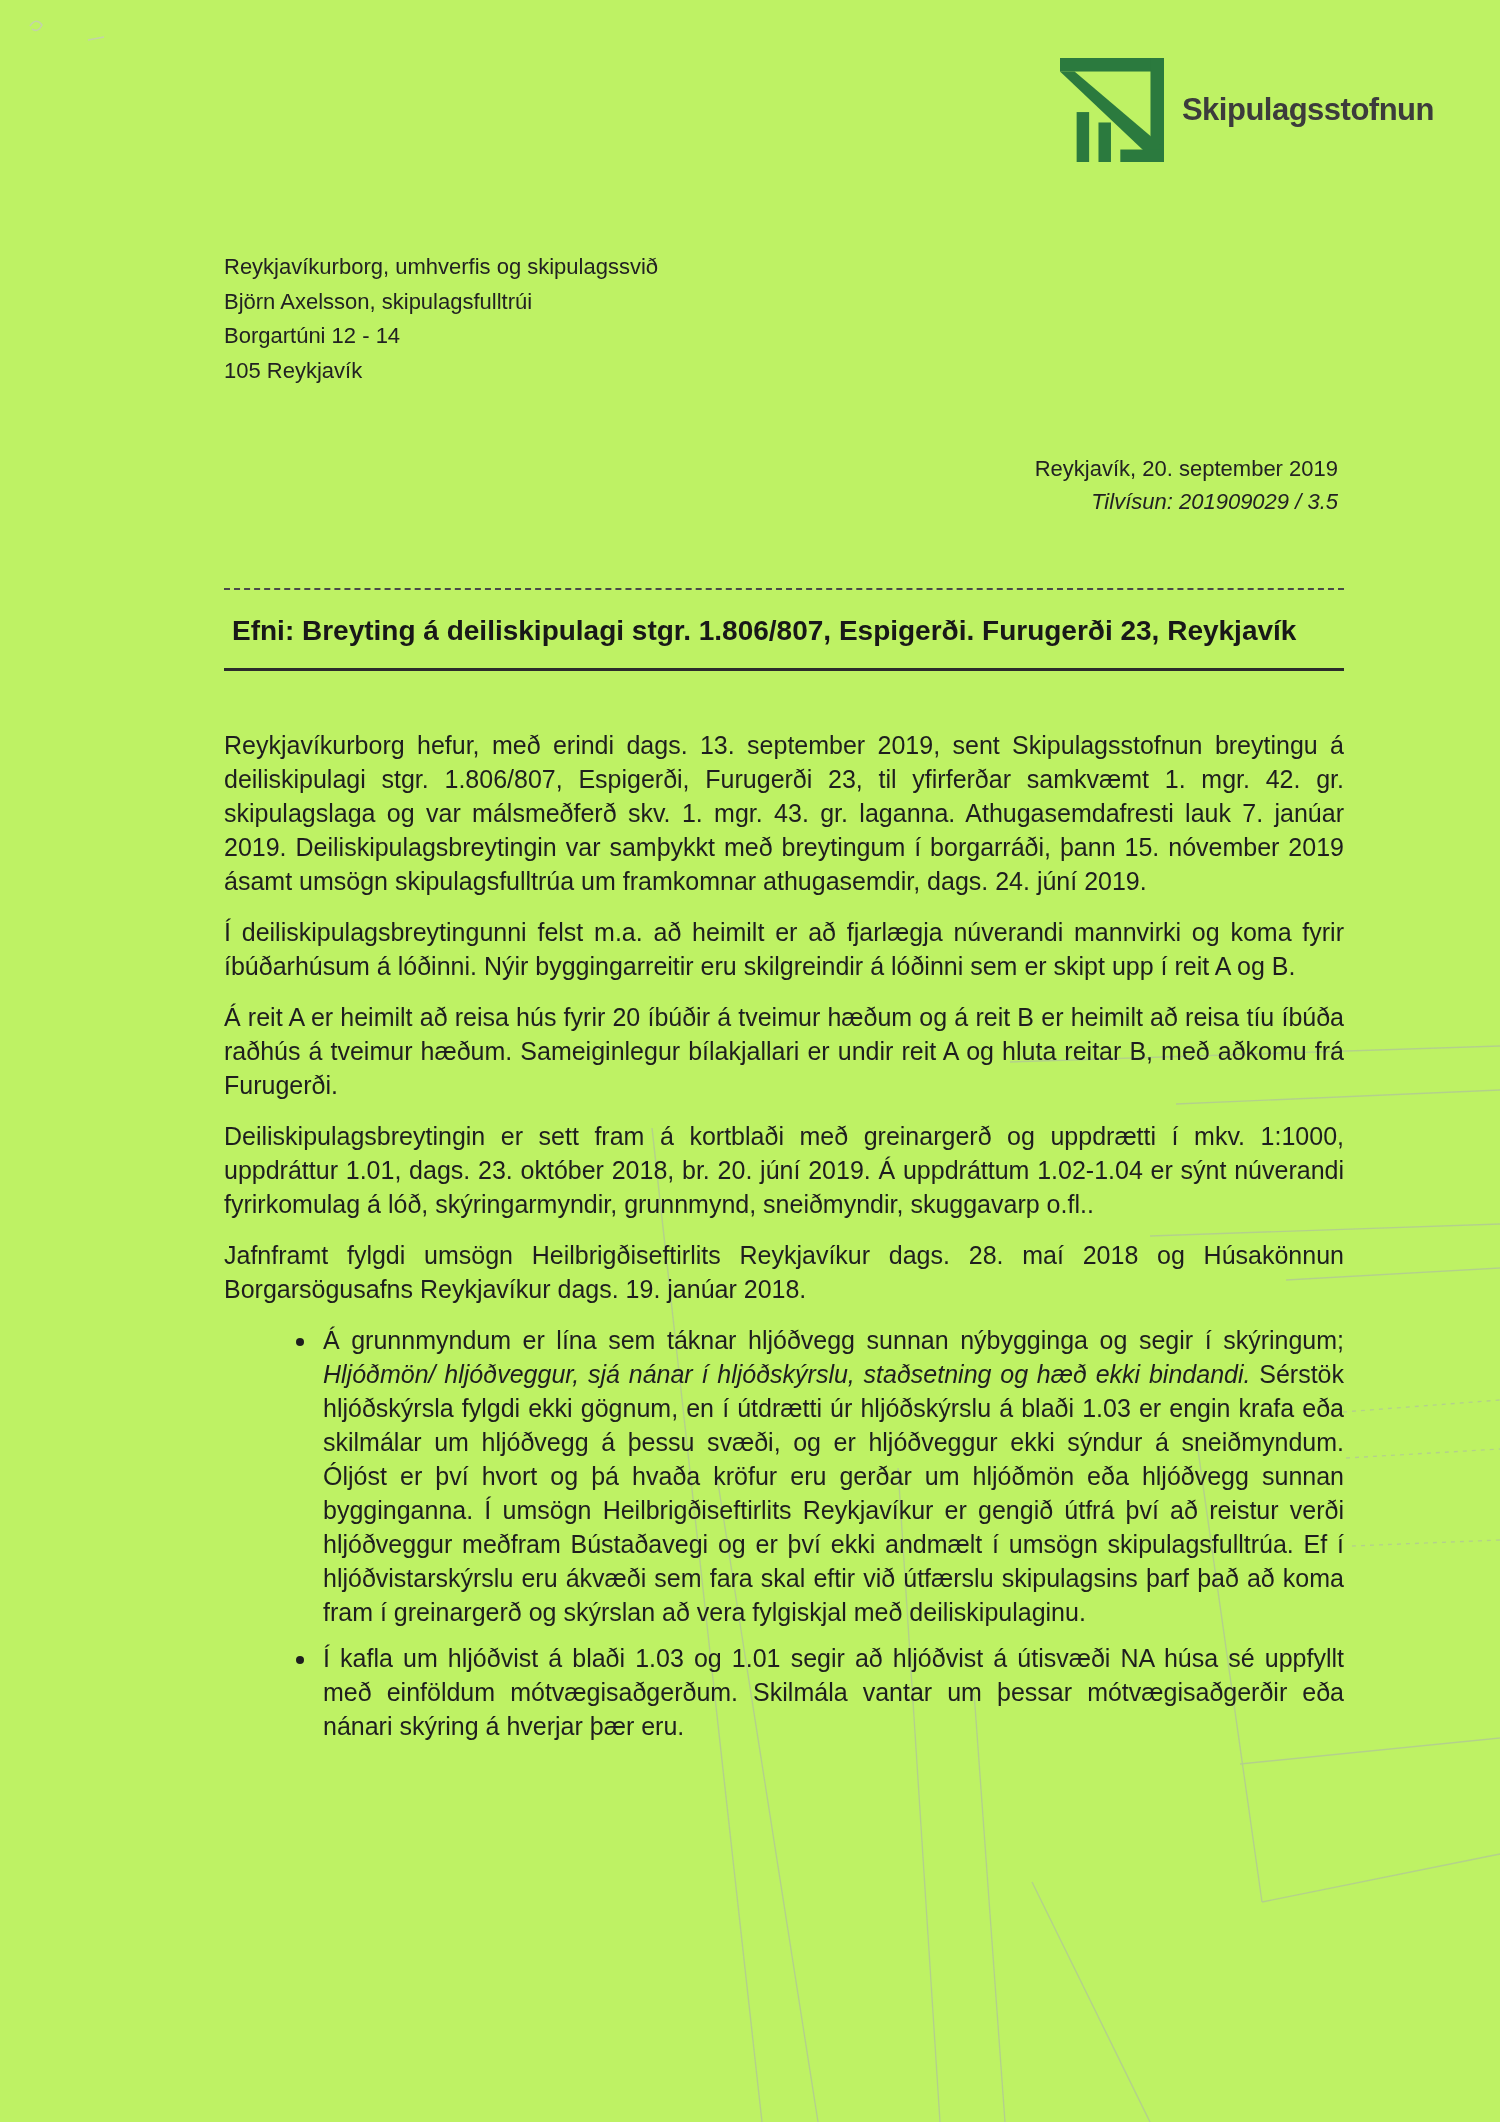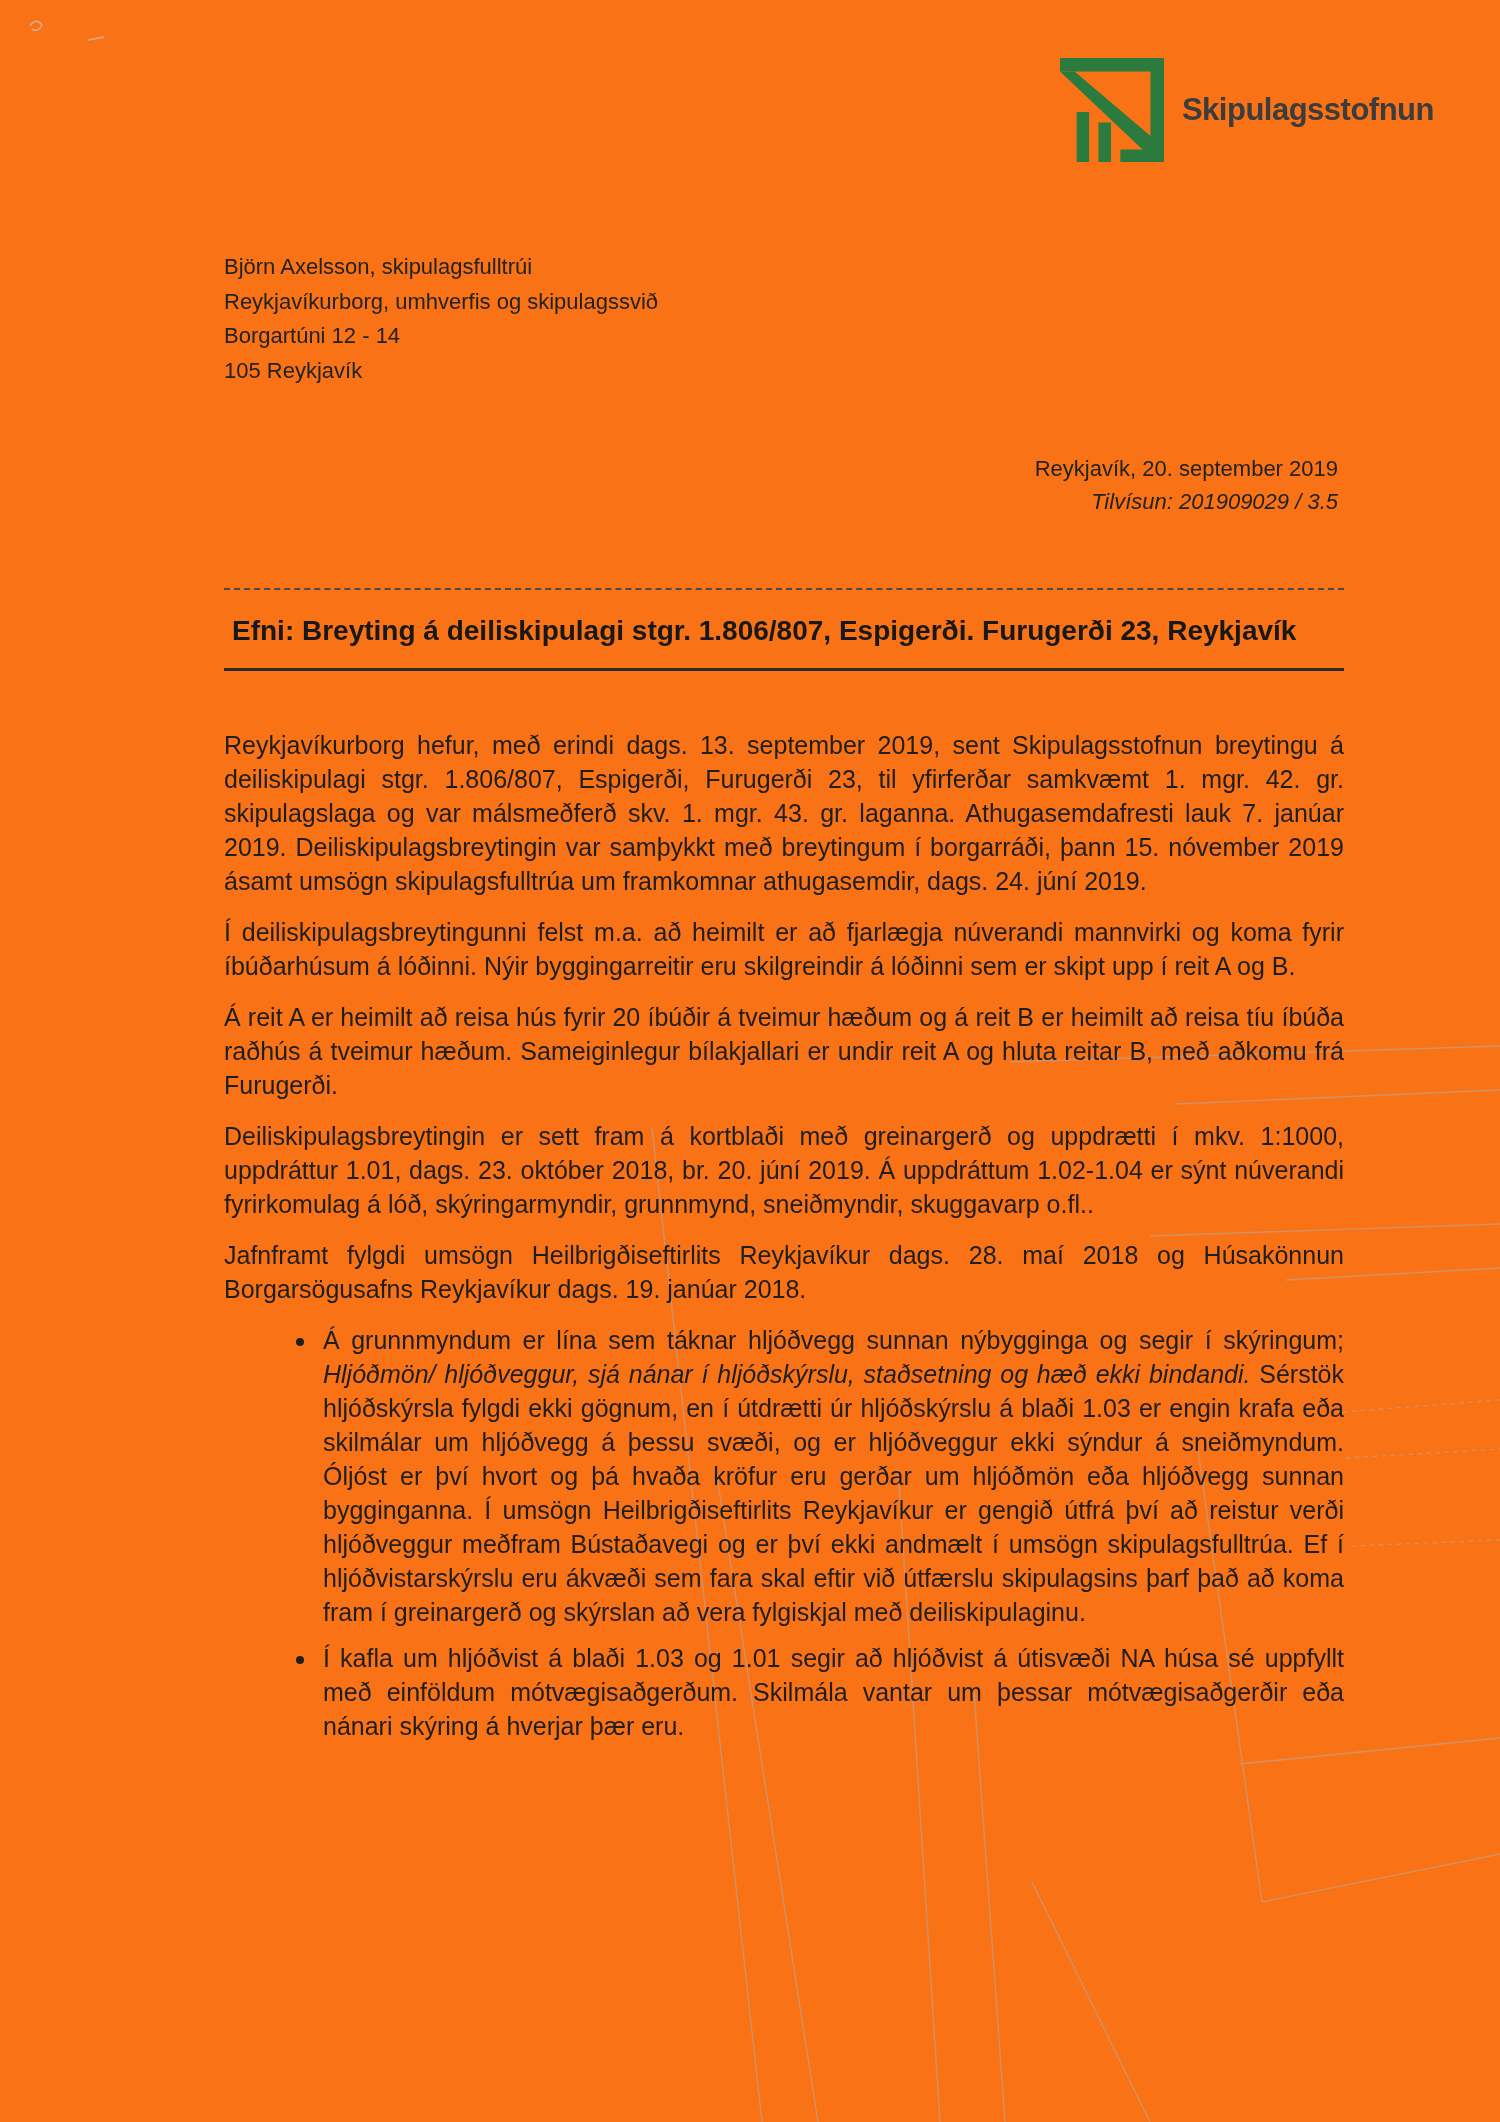--- a/index.html
+++ b/index.html
@@ -1,20 +1,20 @@
 <!DOCTYPE html>
 <html><head>
 <meta charset="utf-8">
 <style>
   html,body { margin:0; padding:0; background:#e9e9e6; }
   .page {
     position:relative;
     width:1500px; height:2122px;
     margin:0 auto;
-    background:#f97316;
+    background:#bef264;
     font-family:"Liberation Sans", sans-serif;
     color:#1f1f1f;
     overflow:hidden;
   }
   .content-layer { position:relative; z-index:1; }
   
   .letterhead {
     position:absolute; top:58px; right:66px;
     display:flex; align-items:center; gap:18px;
   }
@@ -100,22 +100,22 @@
           <polygon points="0,13 14,13 100,86 100,100 92,100"></polygon>
           <rect x="16" y="52" width="12" height="48"></rect>
           <rect x="37" y="62" width="12" height="38"></rect>
           <rect x="58" y="88" width="42" height="12"></rect>
         </g>
       </svg>
       <span class="org-name">Skipulagsstofnun</span>
     </header>
 
     <section class="recipient">
+      <div>Reykjavíkurborg, umhverfis og skipulagssvið</div>
       <div>Björn Axelsson, skipulagsfulltrúi</div>
-      <div>Reykjavíkurborg, umhverfis og skipulagssvið</div>
       <div>Borgartúni 12 - 14</div>
       <div>105 Reykjavík</div>
     </section>
 
     <section class="dateline">
       <div>Reykjavík, 20. september 2019</div>
       <div class="italic">Tilvísun: 201909029 / 3.5</div>
     </section>
 
     <div class="sep-dashed"></div>

